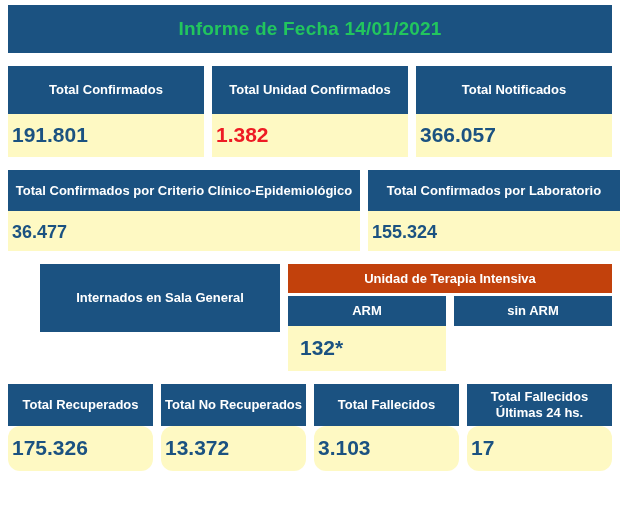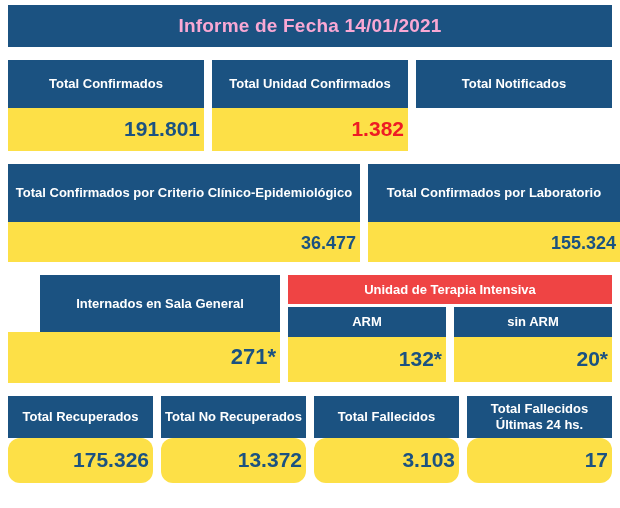--- a/index.html
+++ b/index.html
@@ -18,23 +18,23 @@
     position: relative;
     width: 620px;
     height: 508px;
     box-sizing: border-box;
     padding: 0 8px;
   }
 
   
   .header {
     margin-top: 5px;
-    height: 42px;
+    height: 48px;
     background: #1b5281;
-    color: #f9a8d4;
+    color: #22c55e;
     display: flex;
     align-items: center;
     justify-content: center;
     font-size: 19px;
     font-weight: bold;
     letter-spacing: 0.2px;
   }
 
   
   .row {
@@ -51,46 +51,46 @@
     background: #1b5281;
     color: #ffffff;
     font-weight: bold;
     font-size: 13px;
     line-height: 16px;
     text-align: center;
     padding: 8px 4px;
     box-sizing: border-box;
   }
   .val {
-    background: #fde047;
+    background: #fef9c3;
     color: #1b5281;
     font-weight: bold;
     font-size: 21px;
-    text-align: right;
+    text-align: left;
     padding: 9px 4px 10px 4px;
     box-sizing: border-box;
   }
   .val.red { color: #ee1b24; }
 
   .cap.h2 { height: 48px; display: flex; align-items: center; justify-content: center; }
 
   
   .row2 .cell-left { flex: 0 0 352px; }
   .row2 .cell-right { flex: 0 0 252px; }
-  .row2 .cap { height: 58px; display: flex; align-items: center; justify-content: center; }
+  .row2 .cap { height: 41px; display: flex; align-items: center; justify-content: center; }
   .row2 .val { font-size: 18px; padding: 11px 4px 8px 4px; }
 
   
   .row3 { display: flex; gap: 8px; margin-top: 13px; }
   .row3 .sala { flex: 0 0 272px; display: flex; flex-direction: column; }
-  .row3 .sala .cap { height: 57px; display: flex; align-items: center; justify-content: center; margin-left: 32px; }
+  .row3 .sala .cap { height: 68px; display: flex; align-items: center; justify-content: center; margin-left: 32px; }
   .row3 .sala .val { font-size: 22px; padding: 12px 4px 13px 4px; }
   .row3 .uti { flex: 1 1 auto; display: flex; flex-direction: column; }
   .uti-title {
-    background: #ef4444;
+    background: #c2410c;
     color: #ffffff;
     font-weight: bold;
     font-size: 13px;
     text-align: center;
     padding: 7px 4px;
     box-sizing: border-box;
   }
   .uti-cols { display: flex; gap: 8px; margin-top: 3px; }
   .uti-col { flex: 1 1 0; display: flex; flex-direction: column; }
   .uti-col .cap { padding: 7px 20px; }
@@ -113,49 +113,48 @@
     <div class="cell">
       <div class="cap h2">Total Confirmados</div>
       <div class="val">191.801</div>
     </div>
     <div class="cell">
       <div class="cap h2">Total Unidad Confirmados</div>
       <div class="val red">1.382</div>
     </div>
     <div class="cell">
       <div class="cap h2">Total Notificados</div>
+      <div class="val">366.057</div>
     </div>
   </div>
 
   <div class="row row2">
     <div class="cell cell-left">
       <div class="cap">Total Confirmados por Criterio Clínico-Epidemiológico</div>
       <div class="val">36.477</div>
     </div>
     <div class="cell cell-right">
       <div class="cap">Total Confirmados por Laboratorio</div>
       <div class="val">155.324</div>
     </div>
   </div>
 
   <div class="row3">
     <div class="sala">
       <div class="cap">Internados en Sala General</div>
-      <div class="val">271*</div>
     </div>
     <div class="uti">
       <div class="uti-title">Unidad de Terapia Intensiva</div>
       <div class="uti-cols">
         <div class="uti-col">
           <div class="cap">ARM</div>
           <div class="val">132*</div>
         </div>
         <div class="uti-col">
           <div class="cap">sin ARM</div>
-          <div class="val">20*</div>
         </div>
       </div>
     </div>
   </div>
 
   <div class="row row4">
     <div class="cell">
       <div class="cap">Total Recuperados</div>
       <div class="val">175.326</div>
     </div>

